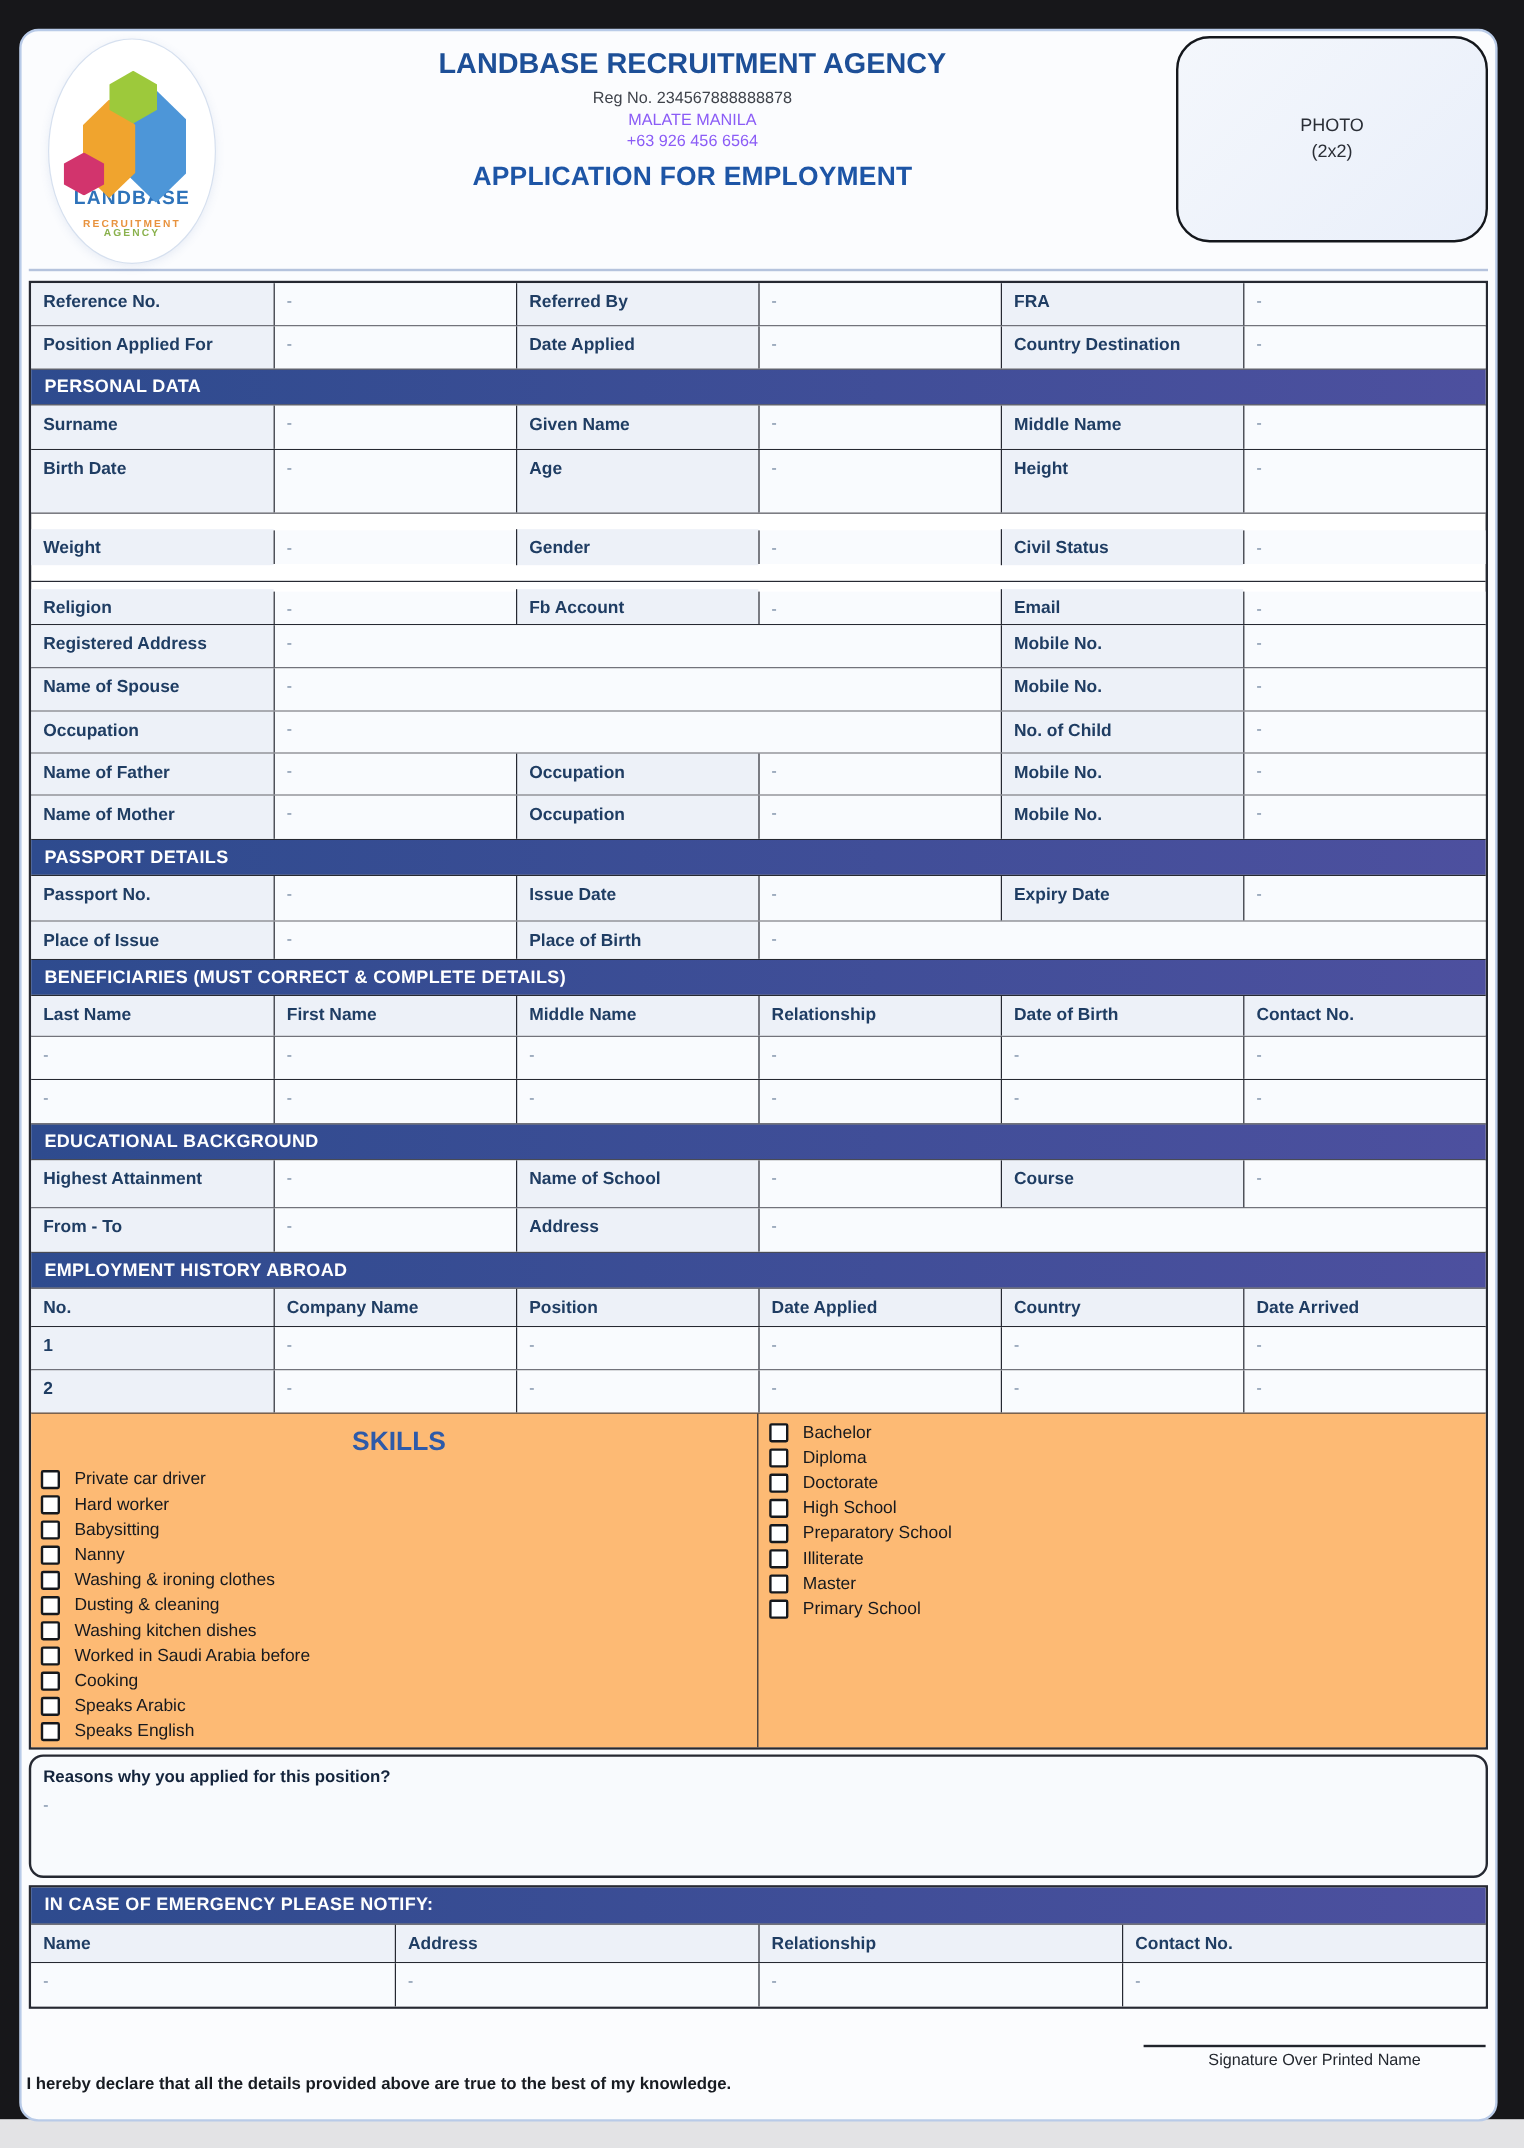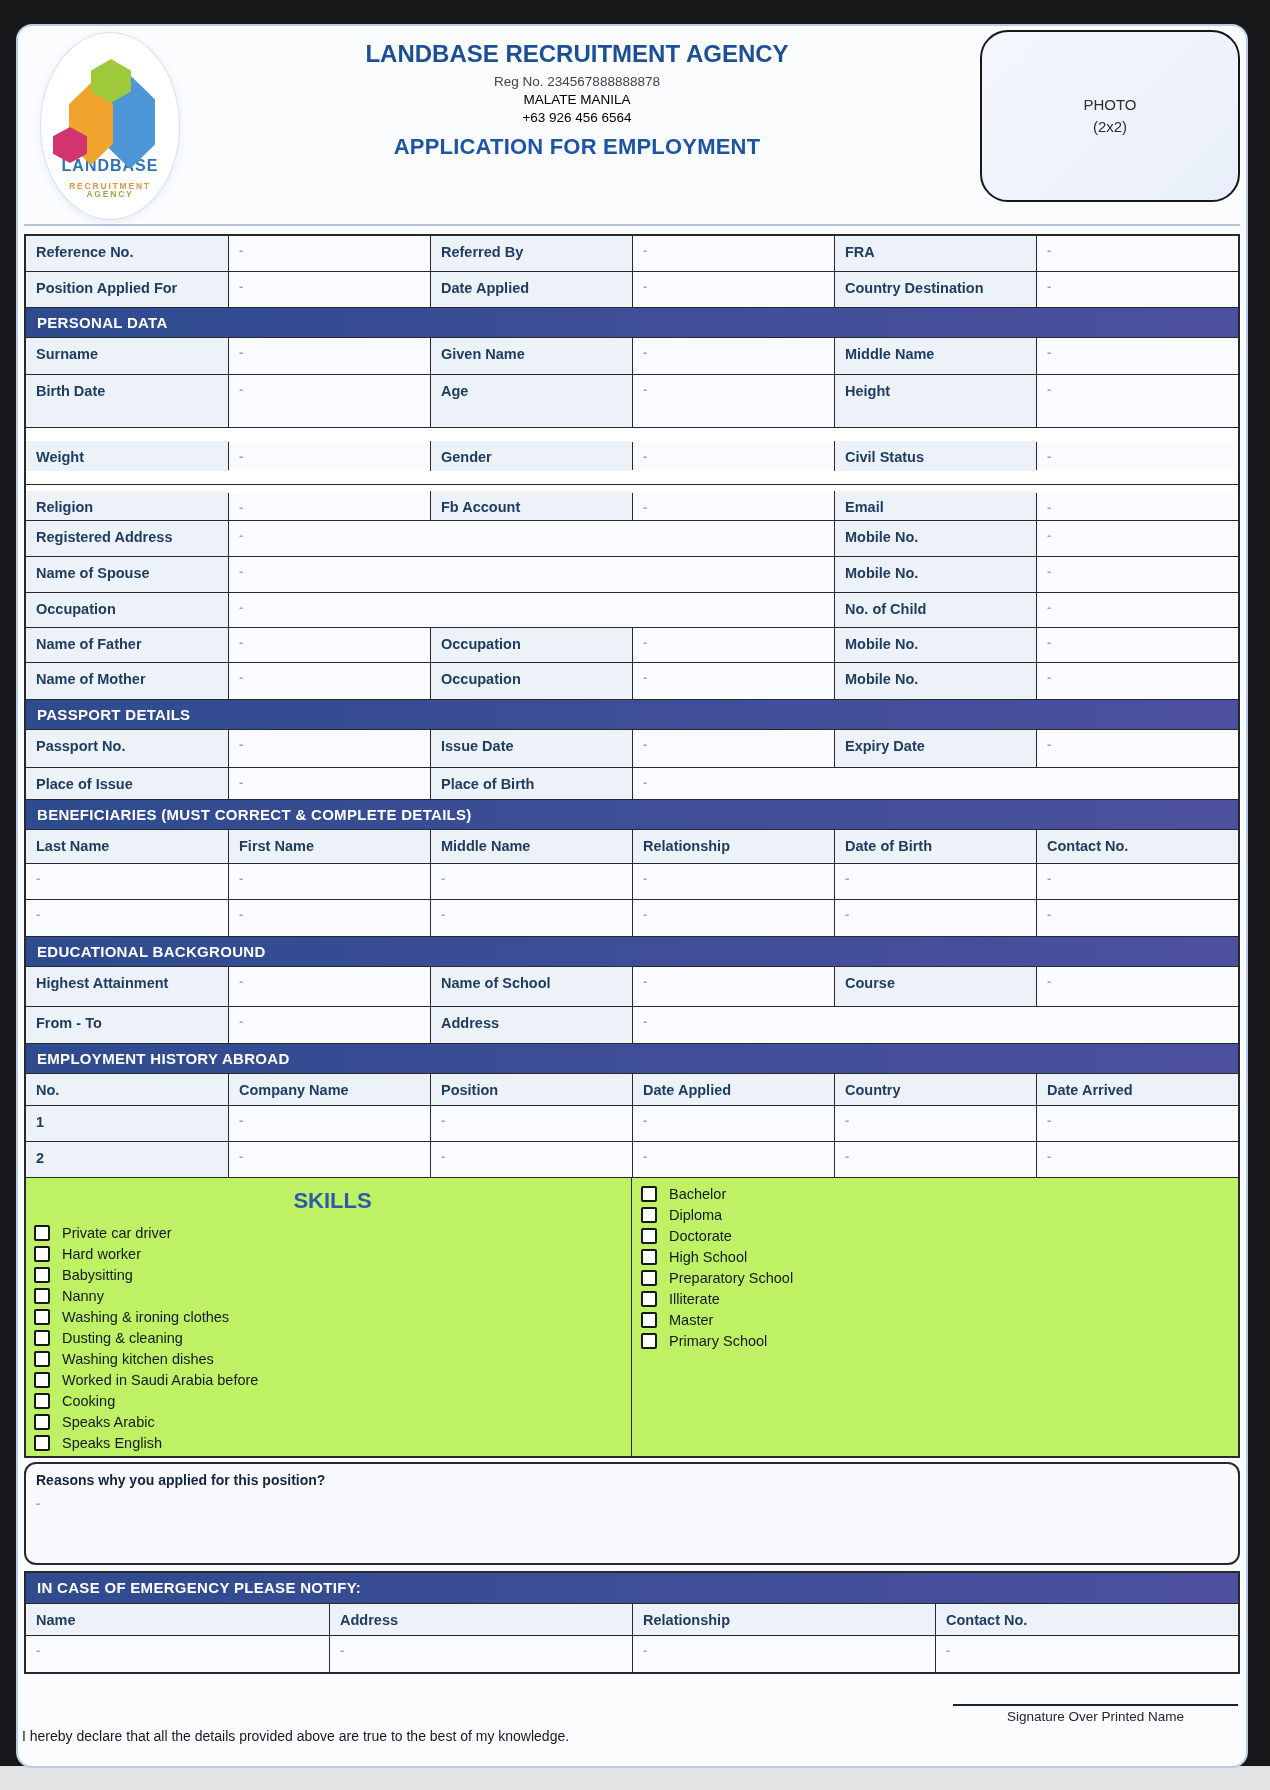--- a/index.html
+++ b/index.html
@@ -23,21 +23,21 @@
   .hex-lime{left:50px;top:26px;width:40px;height:44px;background:#9dc93b;z-index:4;}
   .hex-orange{left:28px;top:50px;width:44px;height:82px;background:#f0a42e;z-index:3;}
   .hex-blue{left:64px;top:42px;width:50px;height:94px;background:#4d96d8;z-index:2;}
   .hex-pink{left:12px;top:94px;width:34px;height:36px;background:#d2346d;z-index:5;}
   .logo-t1{position:absolute;top:124px;width:100%;text-align:center;font-size:16px;font-weight:700;color:#2e73ba;letter-spacing:1px;}
   .logo-t2{position:absolute;top:148px;width:100%;text-align:center;font-size:8.5px;font-weight:700;color:#e8923d;letter-spacing:1.8px;}
   .logo-t3{position:absolute;top:156px;width:100%;text-align:center;font-size:8.5px;font-weight:700;color:#8ab14d;letter-spacing:1.8px;}
   .head-text{position:absolute;left:170px;right:280px;top:14px;text-align:center;}
   .agency-name{font-size:24px;font-weight:700;color:#1d4f97;}
   .head-sub{font-size:13.5px;color:#3f434b;margin-top:6px;}
-  .head-sub2{font-size:13.5px;color:#000000;margin-top:3px;}
+  .head-sub2{font-size:13.5px;color:#8b5cf6;margin-top:3px;}
   .form-title{font-size:22px;font-weight:700;color:#1d55a6;margin-top:9px;letter-spacing:.2px;}
   .photo-box{
     position:absolute;left:962px;top:4px;width:260px;height:172px;box-sizing:border-box;
     border:2px solid #14171c;border-radius:28px;
     background:linear-gradient(135deg,#f4f7fc,#e9effa);
     display:flex;flex-direction:column;align-items:center;justify-content:center;
     font-size:15px;color:#2a2e36;line-height:1.5;
   }
   .head-rule{margin:0 6px;border-top:2px solid #b5c3dd;}
   
@@ -51,21 +51,21 @@
   .cell:first-child{border-left:none;}
   .cell.l{background:#edf1f8;color:#1f3d63;font-weight:700;}
   .cell.v{background:#f9fbfe;color:#9caabd;font-weight:700;font-size:13px;}
   .cell.n{background:#edf1f8;color:#1f3d63;font-weight:700;}
   .bar{
     box-sizing:border-box;height:30px;padding:6px 11px 0;
     background:linear-gradient(90deg,#2e4b8e,#4d509f);
     color:#ffffff;font-weight:700;font-size:15px;letter-spacing:.3px;white-space:nowrap;
   }
   
-  .skills-panel{display:flex;height:279px;background:#bef264;box-sizing:border-box;}
+  .skills-panel{display:flex;height:279px;background:#fdba74;box-sizing:border-box;}
   .skills-col{width:50%;box-sizing:border-box;padding:6px 0 0 8px;}
   .skills-col.first{border-right:1.5px solid #262932;padding-left:8px;}
   .skills-col.second{padding-left:9px;}
   .panel-title{text-align:center;font-size:22px;font-weight:700;color:#2d5aa9;margin:4px 0 9px;}
   .check-row{display:flex;align-items:center;height:20px;margin-bottom:1px;}
   .checkbox{width:16px;height:16px;box-sizing:border-box;border:2px solid #15181d;border-radius:2px;background:#ffffff;margin-right:12px;flex:none;}
   .check-label{font-size:14.5px;color:#16191e;}
   
   .reasons-box{
     margin:4px 6px 0;height:103px;box-sizing:border-box;border:2px solid #262932;border-radius:12px;
@@ -73,21 +73,21 @@
   }
   .reasons-label{font-size:14px;font-weight:700;color:#14243c;}
   .reasons-value{margin-top:8px;font-size:13px;font-weight:700;color:#9caabd;}
   
   .emergency{margin-top:6px;}
   .footer{margin:0 6px;}
   .sig{
     width:285px;margin:30px 2px 0 auto;border-top:2px solid #20242c;
     text-align:center;font-size:13.5px;color:#23272e;padding-top:3px;
   }
-  .decl{margin-top:4px;font-size:14px;font-weight:400;color:#171b21;margin-left:-2px;}
+  .decl{margin-top:4px;font-size:14px;font-weight:700;color:#171b21;margin-left:-2px;}
 </style>
 </head>
 <body>
 
 <div class="bottom-strip"></div>
 
 <div class="page">
 
   <div class="header">
     <div class="logo-oval">

